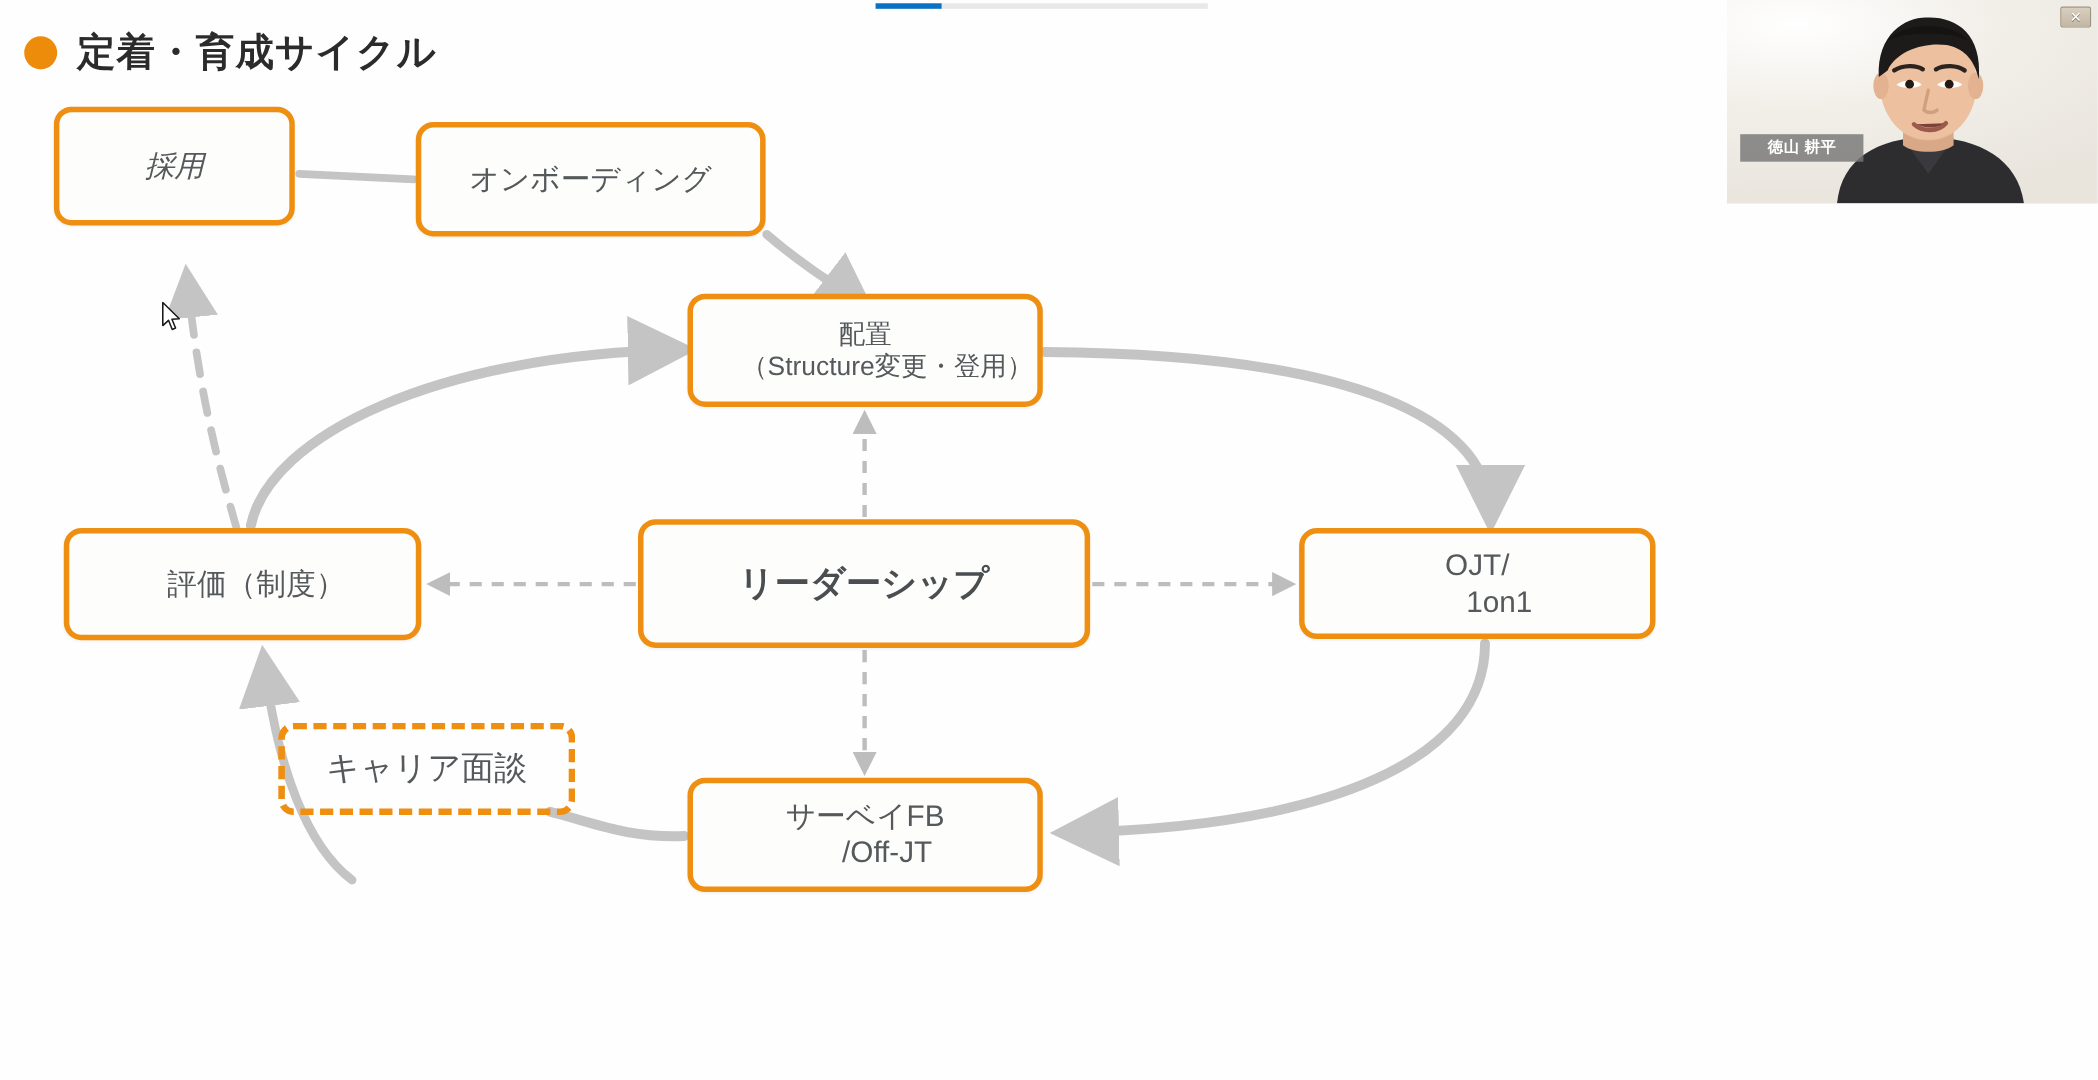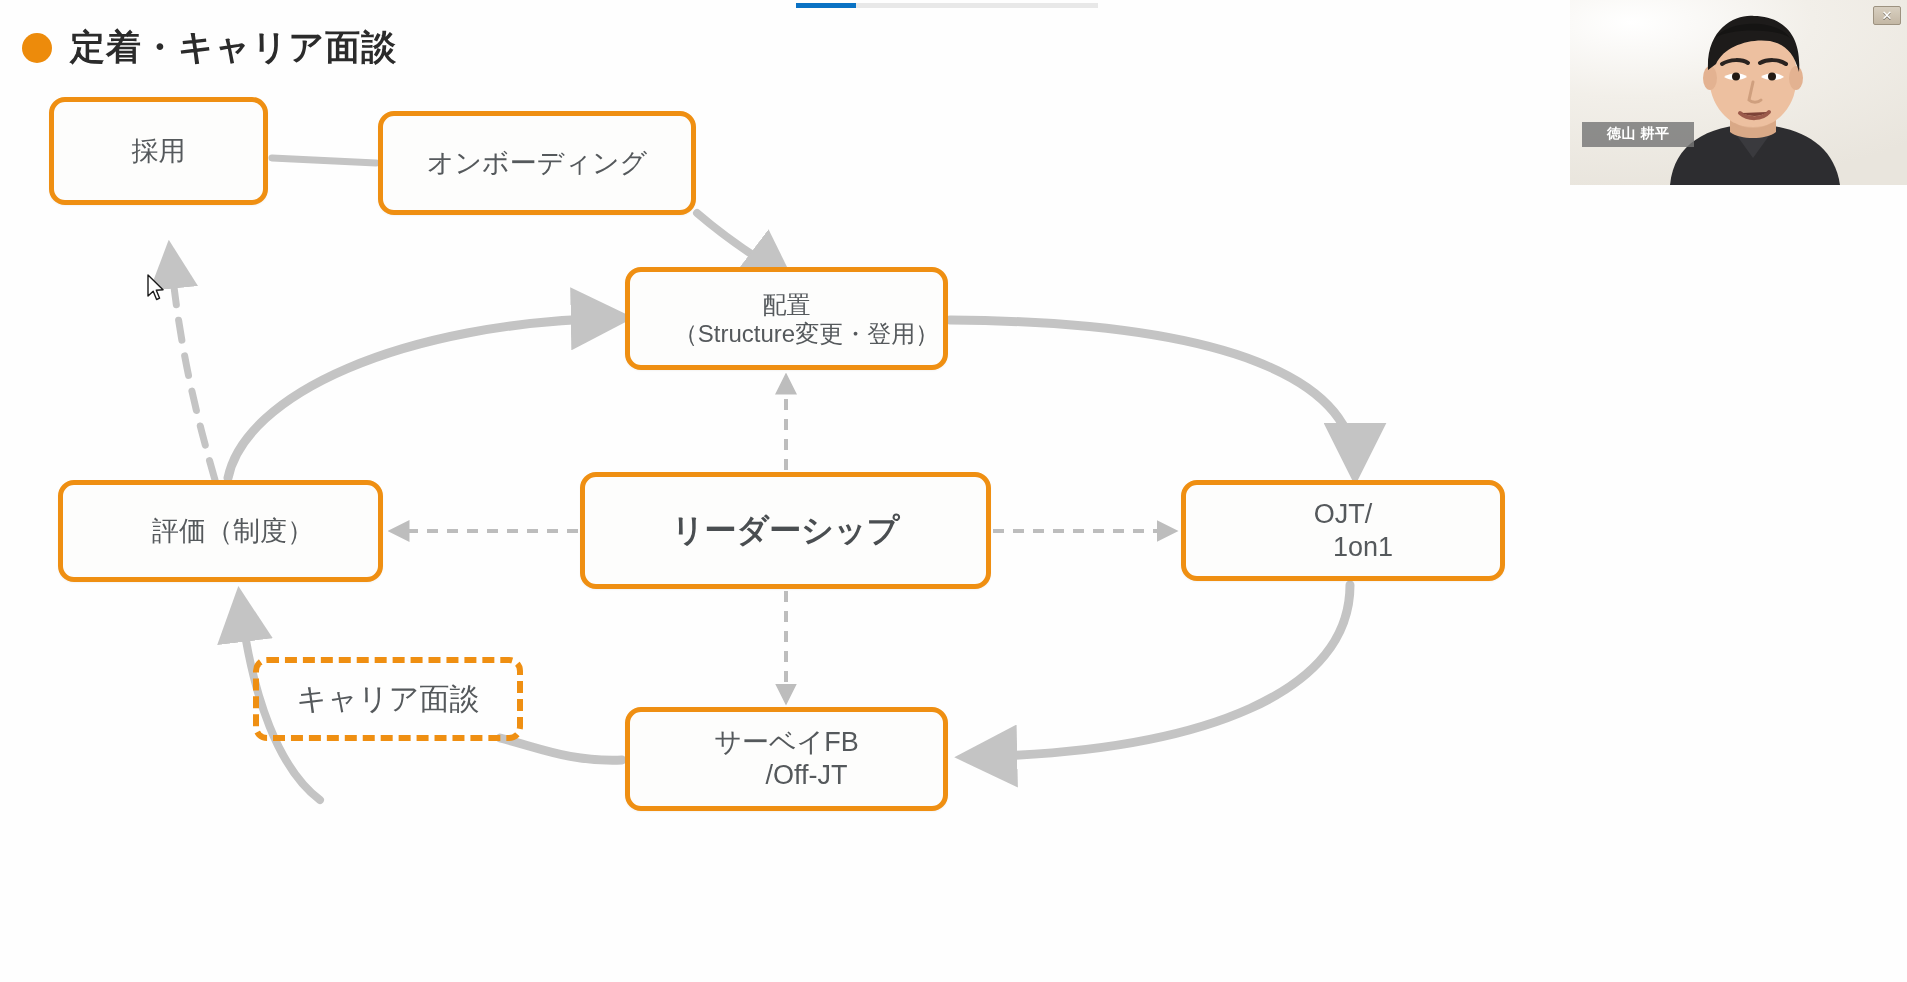--- a/index.html
+++ b/index.html
@@ -98,21 +98,21 @@
     border-radius: 14px;
   }
   .node.emphasis {
     font-weight: bold;
     color: #4a4e51;
     font-size: 32px;
   }
   .node .line2 { display: block; margin-left: 40px; }
 
   
-  #node-recruit      { left: 49px;   top: 97px;  width: 219px; height: 108px; }
+  #node-recruit      { left: 49px;   top: 97px;  width: 219px; height: 108px; font-style: italic; }
   #node-onboarding   { left: 378px;  top: 111px; width: 318px; height: 104px; text-align: center; }
   #node-placement    { left: 625px;  top: 267px; width: 323px; height: 103px; font-size: 25px; }
   #node-evaluation   { left: 58px;   top: 480px; width: 325px; height: 102px; padding-left: 25px; }
   #node-leadership   { left: 580px;  top: 472px; width: 411px; height: 117px; }
   #node-ojt          { left: 1181px; top: 480px; width: 324px; height: 101px; }
   #node-survey       { left: 625px;  top: 707px; width: 323px; height: 104px; }
   #node-career       { left: 253px;  top: 657px; width: 270px; height: 84px; font-size: 30px; }
 
   #node-placement .line1 { font-size: 24px; }
   #node-placement .line2 { font-size: 24px; }
@@ -185,21 +185,21 @@
 <body>
 
 <div id="slide">
 
   <div id="progress-track">
     <div id="progress-fill" style="width:20%"></div>
   </div>
 
   <div id="title-row">
     <div id="title-bullet"></div>
-    <div id="title-text">定着・キャリア面談</div>
+    <div id="title-text">定着・育成サイクル</div>
   </div>
 
   <svg id="connectors" viewBox="0 0 1907 982" xmlns="http://www.w3.org/2000/svg">
     <defs>
       <marker id="ah" viewBox="0 0 12 12" refX="9" refY="6" markerWidth="7" markerHeight="7" orient="auto-start-reverse">
         <path d="M 0 0 L 12 6 L 0 12 z" fill="#c4c4c4"></path>
       </marker>
       <marker id="ahs" viewBox="0 0 12 12" refX="9" refY="6" markerWidth="5.5" markerHeight="5.5" orient="auto-start-reverse">
         <path d="M 0 0 L 12 6 L 0 12 z" fill="#bdbdbd"></path>
       </marker>

